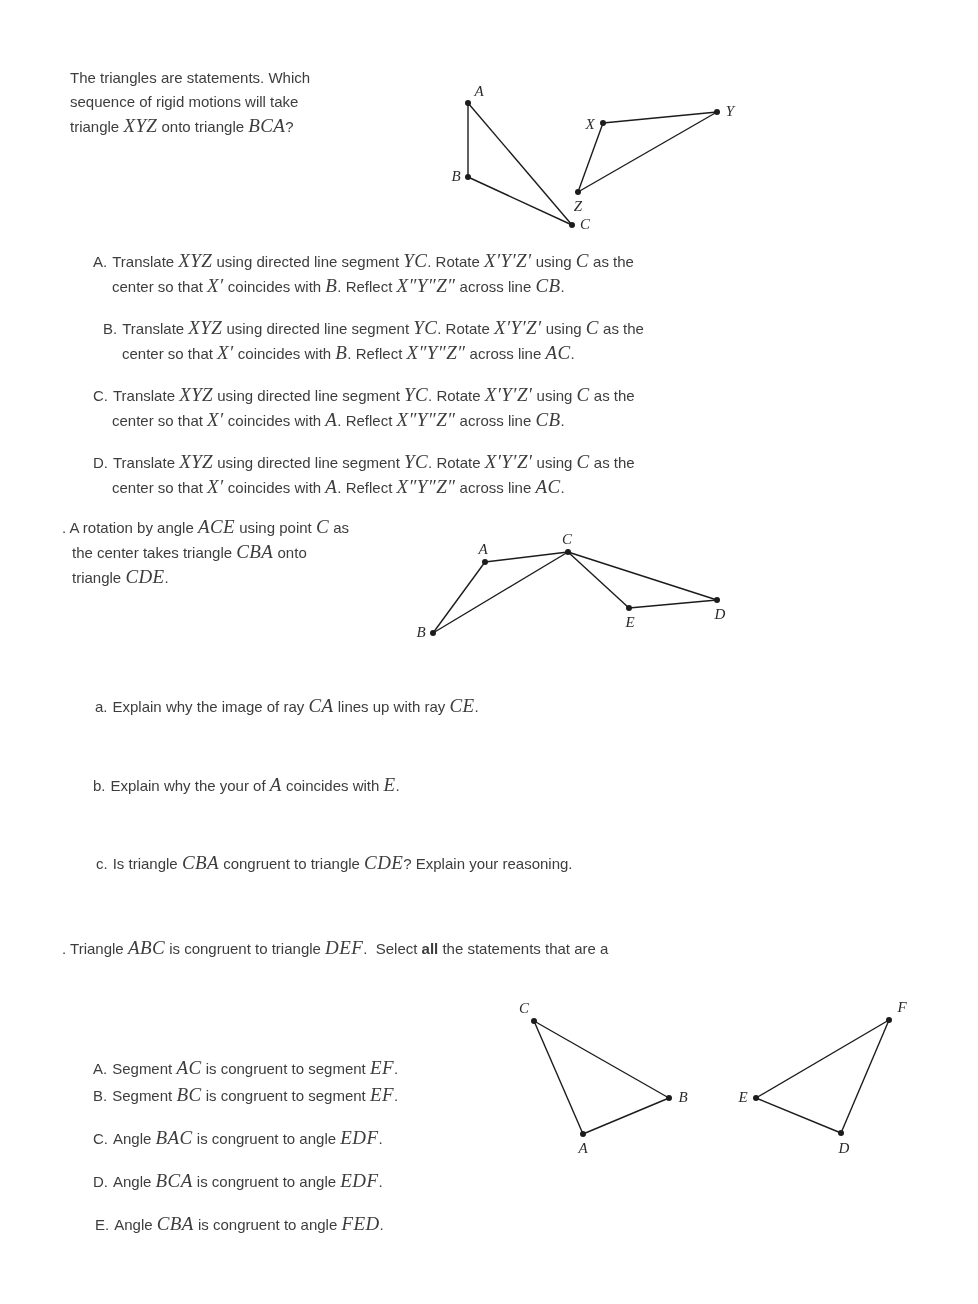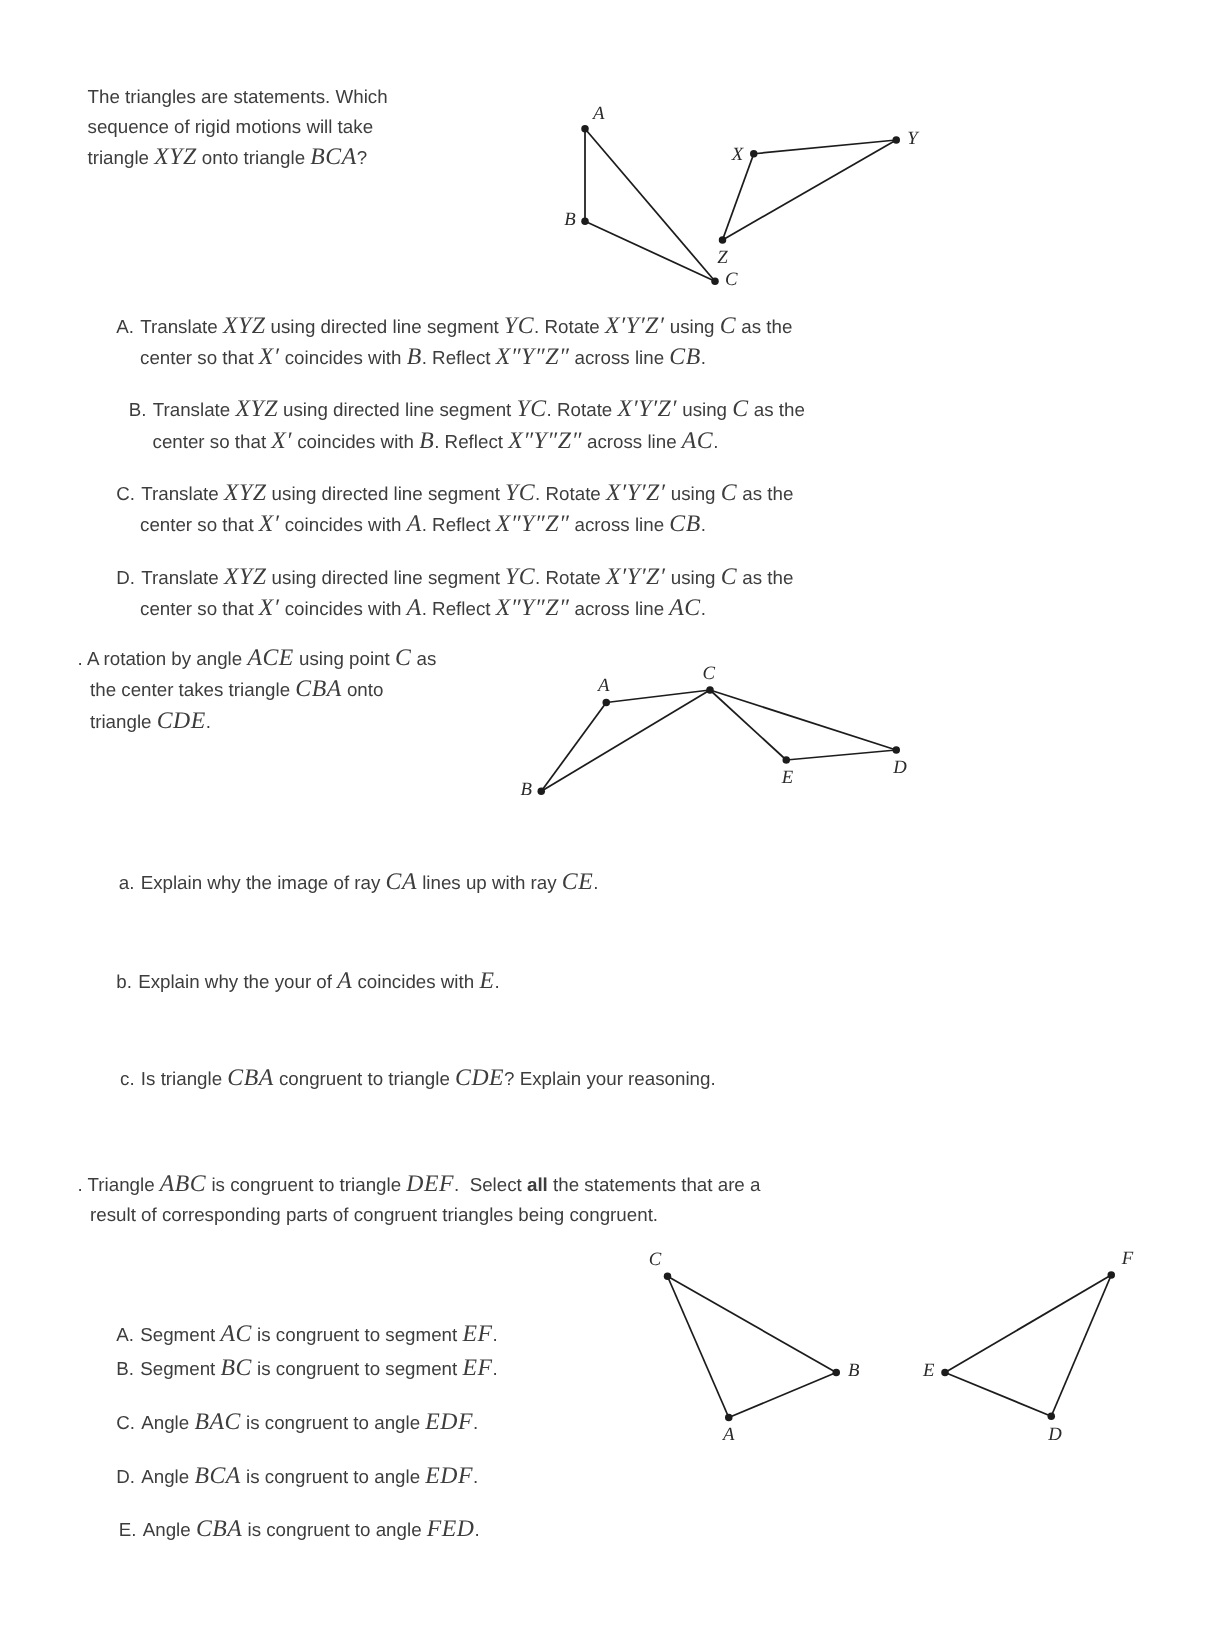--- a/index.html
+++ b/index.html
@@ -98,21 +98,21 @@
 <div class="abs part" style="left:95px; top:694px; width:640px;">
   <span class="opt-label">a.</span><span><span>Explain why the image of ray </span><span class="math">CA</span><span> lines up with ray </span><span class="math">CE</span><span>.</span></span>
 </div>
 <div class="abs part" style="left:93px; top:773px; width:640px;">
   <span class="opt-label">b.</span><span><span>Explain why the your of </span><span class="math">A</span><span> coincides with </span><span class="math">E</span><span>.</span></span>
 </div>
 <div class="abs part" style="left:96px; top:851px; width:640px;">
   <span class="opt-label">c.</span><span><span>Is triangle </span><span class="math">CBA</span><span> congruent to triangle </span><span class="math">CDE</span><span>? Explain your reasoning.</span></span>
 </div>
 
-<div class="abs prompt hang10" style="left:62px; top:936px; width:665px;"><span>. Triangle </span><span class="math">ABC</span><span> is congruent to triangle </span><span class="math">DEF</span><span>.&nbsp; Select </span><span class="bold">all</span><span> the statements that are a</span><br><span>result of corresponding parts of congruent triangles being congruent.</span></div>
+<div class="abs prompt hang10" style="left:62px; top:936px; width:665px;"><span>. Triangle </span><span class="math">ABC</span><span> is congruent to triangle </span><span class="math">DEF</span><span>.&nbsp; Select </span><span class="bold">all</span><span> the statements that are a</span><br></div>
 
 <div class="abs option hang19" style="left:93px; top:1040px; width:470px;margin-top:16px;">
   <span class="opt-label">A.</span><span><span>Segment </span><span class="math">AC</span><span> is congruent to segment </span><span class="math">EF</span><span>.</span></span>
 </div>
 <div class="abs option hang19" style="left:93px; top:1083px; width:470px;">
   <span class="opt-label">B.</span><span><span>Segment </span><span class="math">BC</span><span> is congruent to segment </span><span class="math">EF</span><span>.</span></span>
 </div>
 <div class="abs option hang19" style="left:93px; top:1126px; width:470px;">
   <span class="opt-label">C.</span><span><span>Angle </span><span class="math">BAC</span><span> is congruent to angle </span><span class="math">EDF</span><span>.</span></span>
 </div>

